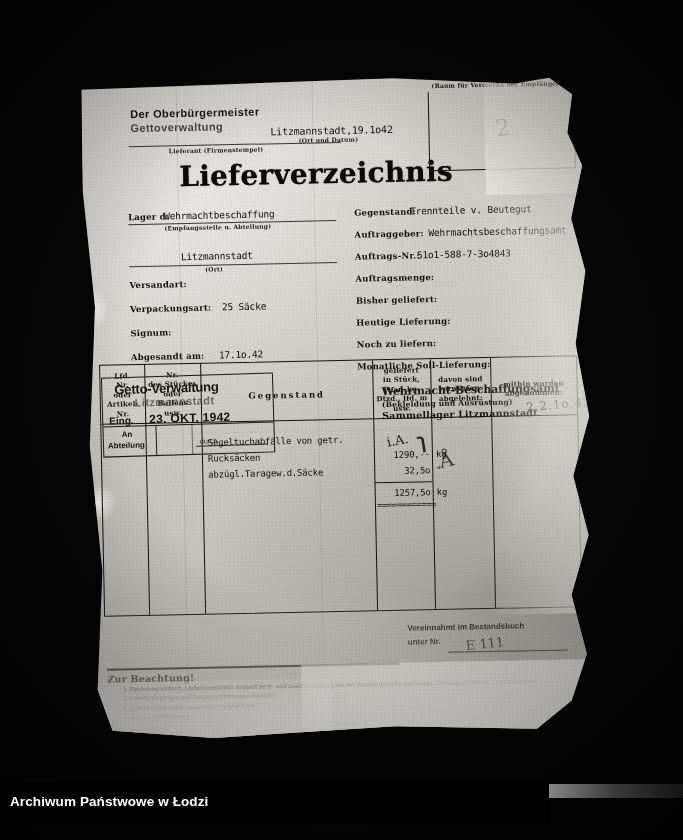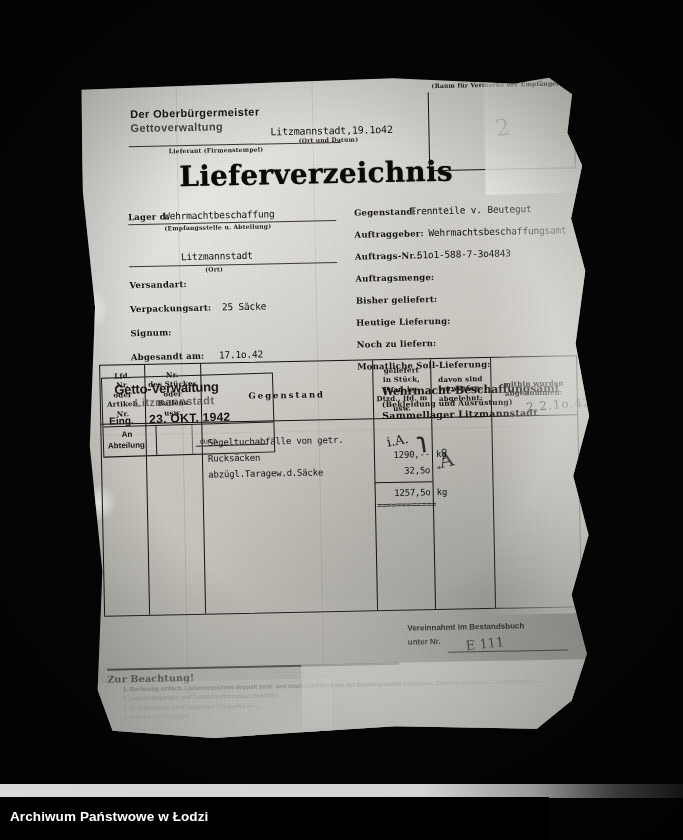--- a/index.html
+++ b/index.html
@@ -143,21 +143,21 @@
   #footer ol{margin:1px 0 0 0;padding-left:22px;}
   #footer li{font-size:6px;line-height:1.55;color:#2b2824;
     font-family:"Liberation Sans",sans-serif;}
   #footer li.strong{font-weight:bold;color:#15130f;}
   #footer .f-form{font-size:5px;color:#3c3935;margin-top:4px;margin-left:2px;}
 
   
   .veil{position:absolute;z-index:20;pointer-events:none;}
 
   
-  #caption{position:absolute;left:0;bottom:1px;width:549px;height:42px;
+  #caption{position:absolute;left:0;bottom:16px;width:549px;height:42px;
     background:#000;z-index:60;}
   #caption span{position:absolute;left:10px;top:12px;color:#fff;font-size:13.5px;
     font-weight:bold;letter-spacing:.1px;font-family:"Liberation Sans",sans-serif;}
   #capstrip{position:absolute;left:0;bottom:42px;width:683px;height:14px;z-index:59;
     background:linear-gradient(90deg,#d9d9d9 0%,#d4d4d4 62%,#9a9a9a 78%,#3a3a3a 90%,#141414 100%);}
 </style>
 </head>
 <body>
 
 <div id="stage">

